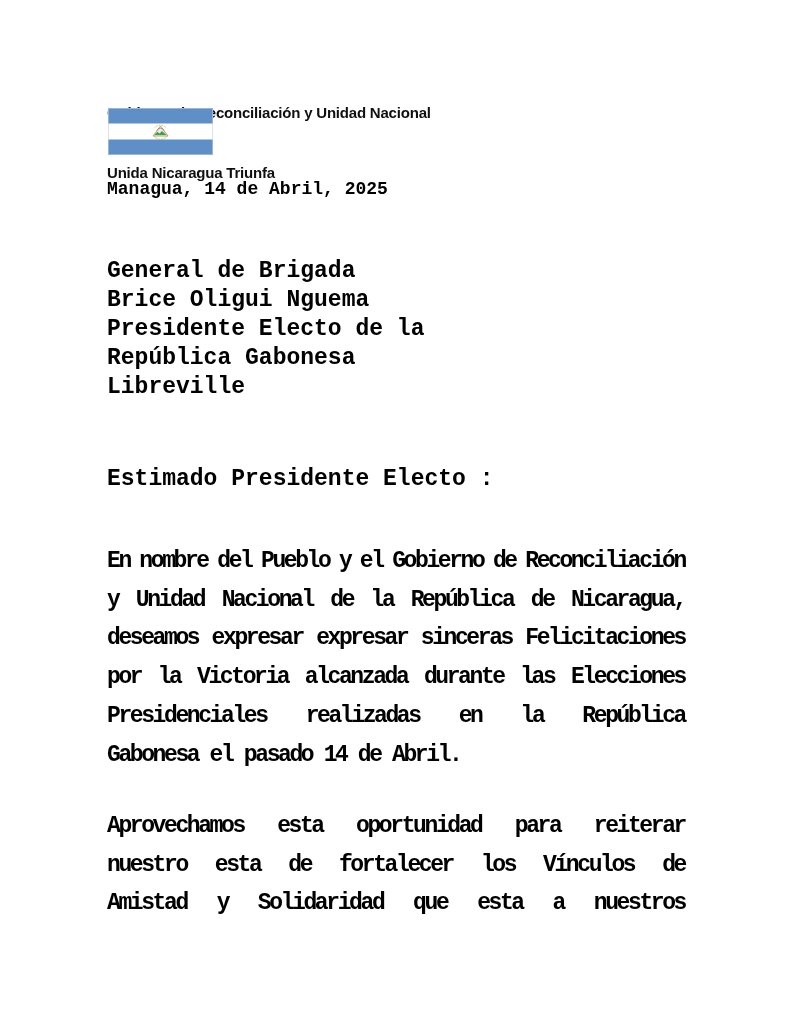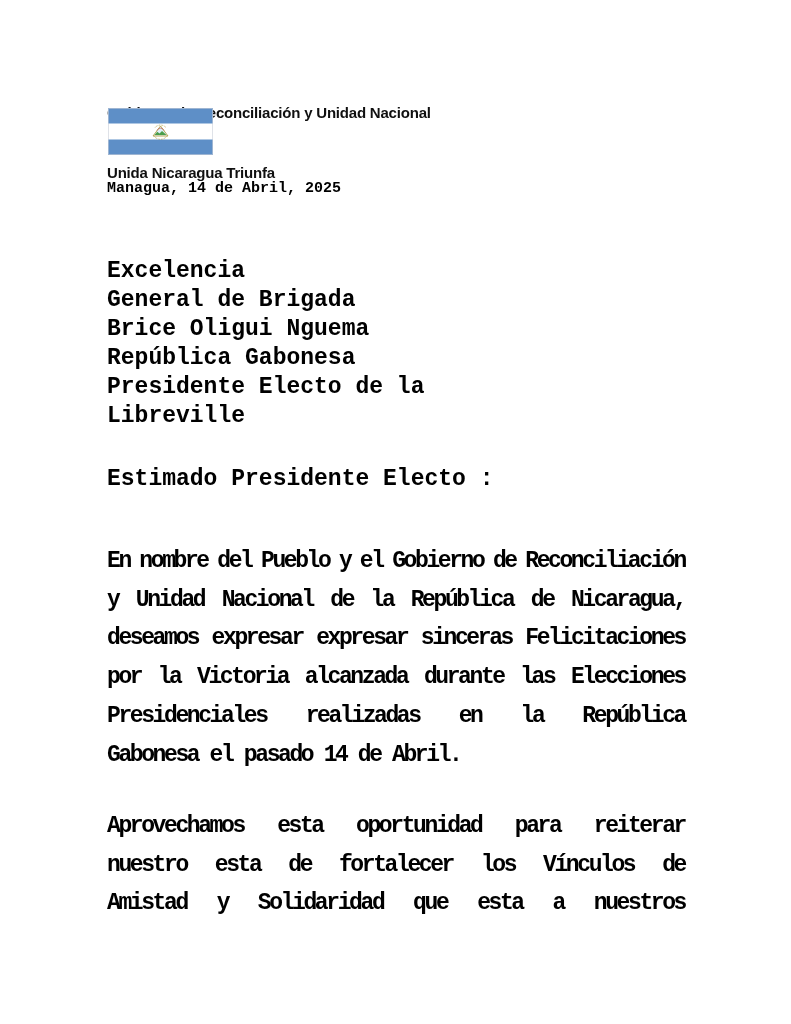--- a/index.html
+++ b/index.html
@@ -31,21 +31,21 @@
     position: absolute;
     left: 108px;
     top: 108px;
     width: 105px;
     height: 47px;
   }
   .dateline {
     position: absolute;
     left: 107px;
     top: 176px;
-    font-size: 15px;
+    font-size: 18px;
     line-height: 26px;
     white-space: pre;
   }
   .recipient {
     position: absolute;
     left: 107px;
     top: 257px;
     font-size: 23px;
     line-height: 29px;
   }
@@ -96,25 +96,24 @@
       <path d="M -6.5,4.5 A 8,8 0 0 0 6.5,4.5" fill="none" stroke-dasharray="0.7,0.9" stroke-width="1" stroke="#B3A045"></path>
       <path d="M -7.5,4.5 L 0,-5.5 L 7.5,4.5 Z" stroke-width="0.9" stroke="#b3a045" fill="#DDEEF8"></path>
       <path d="M -6,3.5 L -3.2,0.2 L -1,2 L 1.5,-0.5 L 3.5,1.2 L 6,3.5 Z" fill="#4A9E4A"></path>
       <path d="M -3.5,-1 A 3.8,3.8 0 0 1 3.5,-1" fill="none" stroke="#c05050" stroke-width="0.6"></path>
     </g>
   </svg>
 
   <div class="dateline mono">Managua, 14 de Abril, 2025</div>
 
   <div class="recipient mono">
-    <div>Excelencia</div>
     <div>General de Brigada</div>
     <div>Brice Oligui Nguema</div>
+    <div>Presidente Electo de la</div>
     <div>República Gabonesa</div>
-    <div>Presidente Electo de la</div>
     <div>Libreville</div>
   </div>
 
   <div class="salutation mono">Estimado Presidente Electo :</div>
 
   <div class="para para-1 mono">
     <div class="jline">
         <span>En</span>
         <span>nombre</span>
         <span>del</span>

